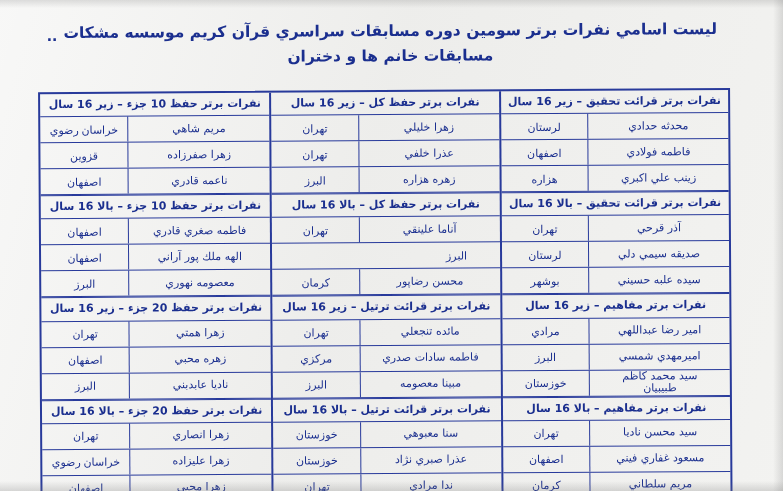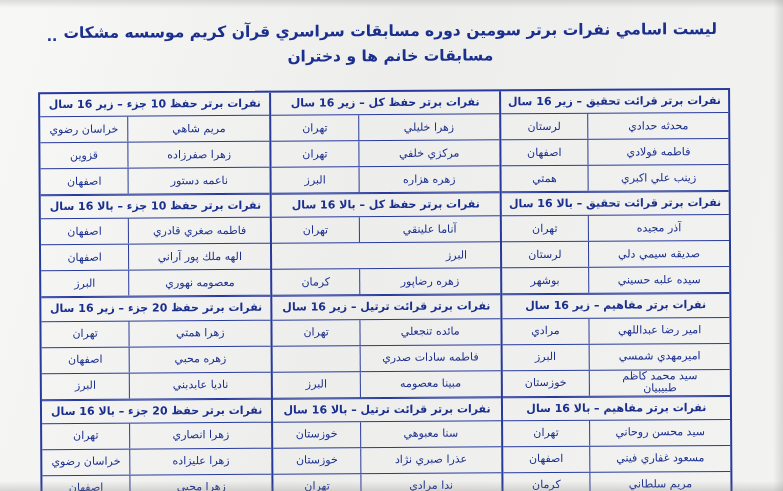--- a/index.html
+++ b/index.html
@@ -105,20 +105,21 @@
     width: 38%;
     text-align: center;
     color: #1b2f8f;
     font-size: 11px;
     display: flex;
     align-items: center;
     justify-content: center;
     box-sizing: border-box;
     padding: 0 2px;
     line-height: 1.1;
+    font-family: Liberation Serif, serif;
   }
   .dots {
     position: absolute;
     top: 24px;
     left: 42px;
     color: #1b2f8f;
     font-size: 14px;
     font-weight: bold;
   }
   .shadow-top {
@@ -160,26 +161,26 @@
         <div class="row">
           <div class="cell-name">محدثه حدادي</div>
           <div class="cell-city">لرستان</div>
         </div>
         <div class="row">
           <div class="cell-name">فاطمه فولادي</div>
           <div class="cell-city">اصفهان</div>
         </div>
         <div class="row">
           <div class="cell-name">زينب علي اكبري</div>
-          <div class="cell-city">همتي</div>
+          <div class="cell-city">هزاره</div>
         </div>
 
         <div class="section-head">نفرات برتر قرائت تحقيق – بالا 16 سال</div>
         <div class="row">
-          <div class="cell-name">آذر مجيده</div>
+          <div class="cell-name">آذر قرحي</div>
           <div class="cell-city">تهران</div>
         </div>
         <div class="row">
           <div class="cell-name">صديقه سيمي دلي</div>
           <div class="cell-city">لرستان</div>
         </div>
         <div class="row">
           <div class="cell-name">سيده علبه حسيني</div>
           <div class="cell-city">بوشهر</div>
         </div>
@@ -193,68 +194,69 @@
           <div class="cell-name">اميرمهدي شمسي</div>
           <div class="cell-city">البرز</div>
         </div>
         <div class="row">
           <div class="cell-name">سيد محمد كاظم طبيبيان</div>
           <div class="cell-city">خوزستان</div>
         </div>
 
         <div class="section-head">نفرات برتر مفاهيم – بالا 16 سال</div>
         <div class="row">
-          <div class="cell-name">سيد محسن روحاني</div>
+          <div class="cell-name">سيد محسن ناديا</div>
           <div class="cell-city">تهران</div>
         </div>
         <div class="row">
           <div class="cell-name">مسعود غفاري فيني</div>
           <div class="cell-city">اصفهان</div>
         </div>
         <div class="row">
           <div class="cell-name">مريم سلطاني</div>
           <div class="cell-city">كرمان</div>
         </div>
       </div>
 
       <div class="col">
         <div class="section-head">نفرات برتر حفظ كل – زير 16 سال</div>
         <div class="row">
           <div class="cell-name">زهرا خليلي</div>
           <div class="cell-city">تهران</div>
         </div>
         <div class="row">
-          <div class="cell-name">مركزي خلفي</div>
+          <div class="cell-name">عذرا خلفي</div>
           <div class="cell-city">تهران</div>
         </div>
         <div class="row">
           <div class="cell-name">زهره هزاره</div>
           <div class="cell-city">البرز</div>
         </div>
 
         <div class="section-head">نفرات برتر حفظ كل – بالا 16 سال</div>
         <div class="row">
           <div class="cell-name">آناما علينقي</div>
           <div class="cell-city">تهران</div>
         </div>
         <div class="row">
           <div class="cell-city">البرز</div>
         </div>
         <div class="row">
-          <div class="cell-name">زهره رضاپور</div>
+          <div class="cell-name">محسن رضاپور</div>
           <div class="cell-city">كرمان</div>
         </div>
 
         <div class="section-head">نفرات برتر قرائت ترتيل – زير 16 سال</div>
         <div class="row">
           <div class="cell-name">مائده تنجعلي</div>
           <div class="cell-city">تهران</div>
         </div>
         <div class="row">
           <div class="cell-name">فاطمه سادات صدري</div>
+          <div class="cell-city">مركزي</div>
         </div>
         <div class="row">
           <div class="cell-name">مبينا معصومه</div>
           <div class="cell-city">البرز</div>
         </div>
 
         <div class="section-head">نفرات برتر قرائت ترتيل – بالا 16 سال</div>
         <div class="row">
           <div class="cell-name">سنا معبوهي</div>
           <div class="cell-city">خوزستان</div>
@@ -273,21 +275,21 @@
         <div class="section-head">نفرات برتر حفظ 10 جزء – زير 16 سال</div>
         <div class="row">
           <div class="cell-name">مريم شاهي</div>
           <div class="cell-city">خراسان رضوي</div>
         </div>
         <div class="row">
           <div class="cell-name">زهرا صفرزاده</div>
           <div class="cell-city">قزوين</div>
         </div>
         <div class="row">
-          <div class="cell-name">ناعمه دستور</div>
+          <div class="cell-name">ناعمه قادري</div>
           <div class="cell-city">اصفهان</div>
         </div>
 
         <div class="section-head">نفرات برتر حفظ 10 جزء – بالا 16 سال</div>
         <div class="row">
           <div class="cell-name">فاطمه صغري قادري</div>
           <div class="cell-city">اصفهان</div>
         </div>
         <div class="row">
           <div class="cell-name">الهه ملك پور آراني</div>

